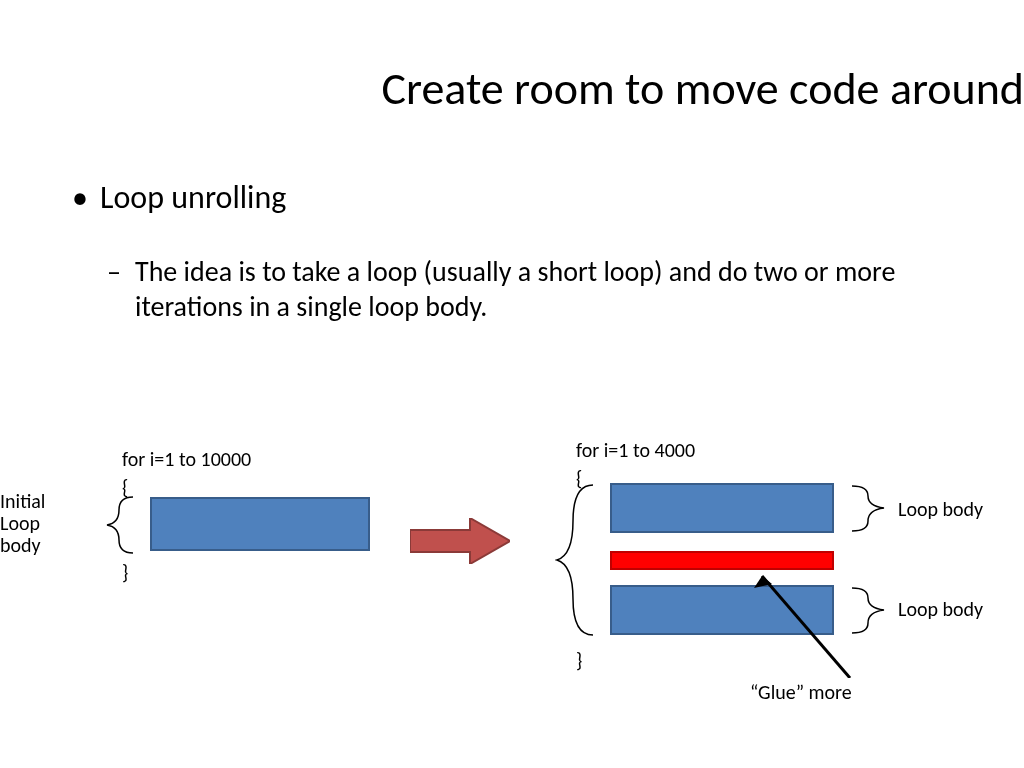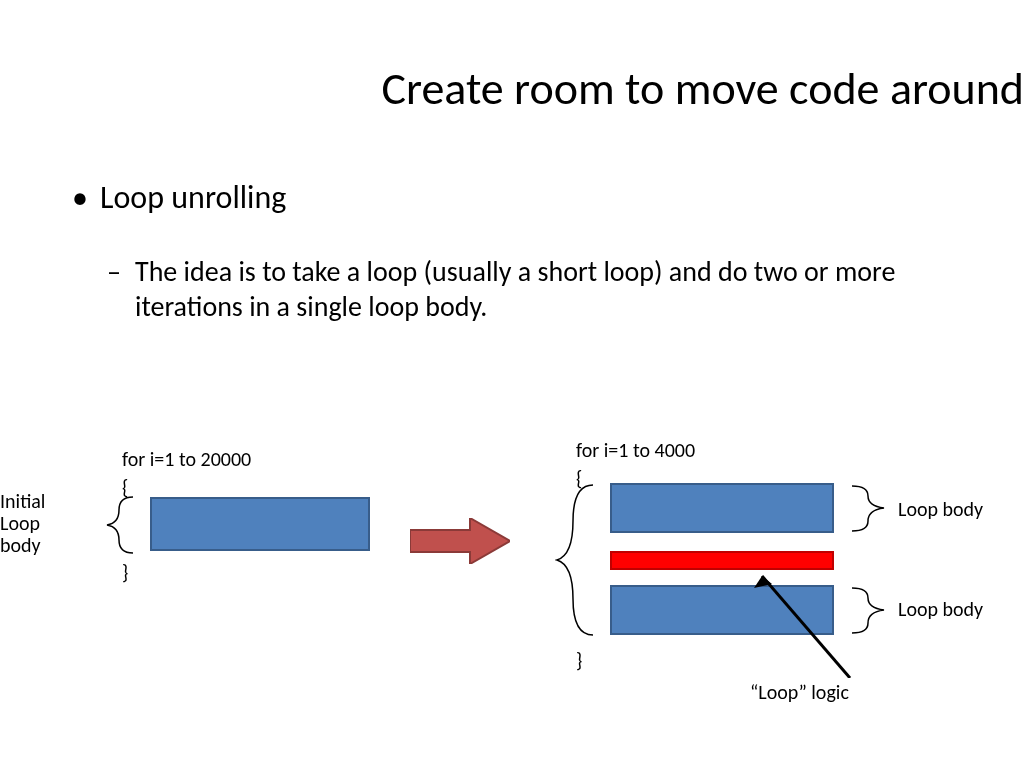--- a/index.html
+++ b/index.html
@@ -140,21 +140,21 @@
 
 <div class="title">Create room to move code around</div>
 
 <div class="bullet1">Loop unrolling</div>
 <div class="bullet2">The idea is to take a loop (usually a short loop) and do two or more iterations in a single loop body.</div>
 
 <div class="left-label">Initial Loop body</div>
 <svg class="left-curly" viewBox="0 0 30 60">
   <path d="M28 2 Q14 2 14 15 Q14 28 2 30 Q14 32 14 45 Q14 58 28 58" fill="none" stroke="#000" stroke-width="1.5"></path>
 </svg>
-<div class="left-code1">for i=1 to 20000</div>
+<div class="left-code1">for i=1 to 10000</div>
 <div class="left-brace1">{</div>
 <div class="left-box"></div>
 <div class="left-brace2">}</div>
 
 <svg class="arrow" viewBox="0 0 100 46">
   <polygon points="0,12 60,12 60,0 100,23 60,46 60,34 0,34" fill="#c0504d" stroke="#8b3a38" stroke-width="2"></polygon>
 </svg>
 
 <div class="right-code1">for i=1 to 4000</div>
 <div class="right-brace1">{</div>
@@ -175,13 +175,13 @@
   <path d="M2 2 Q18 2 18 12 Q18 22 34 24 Q18 26 18 37 Q18 47 2 47" fill="none" stroke="#000" stroke-width="1.5"></path>
 </svg>
 
 <div class="right-label1">Loop body</div>
 <div class="right-label2">Loop body</div>
 
 <svg class="glue-arrow" viewBox="0 0 120 110">
   <line x1="100" y1="110" x2="12" y2="8" stroke="#000" stroke-width="3"></line>
   <polygon points="12,8 4,20 22,16" fill="#000"></polygon>
 </svg>
-<div class="glue-label">“Loop” logic</div>
+<div class="glue-label">“Glue” more</div>
 
 </body></html>

